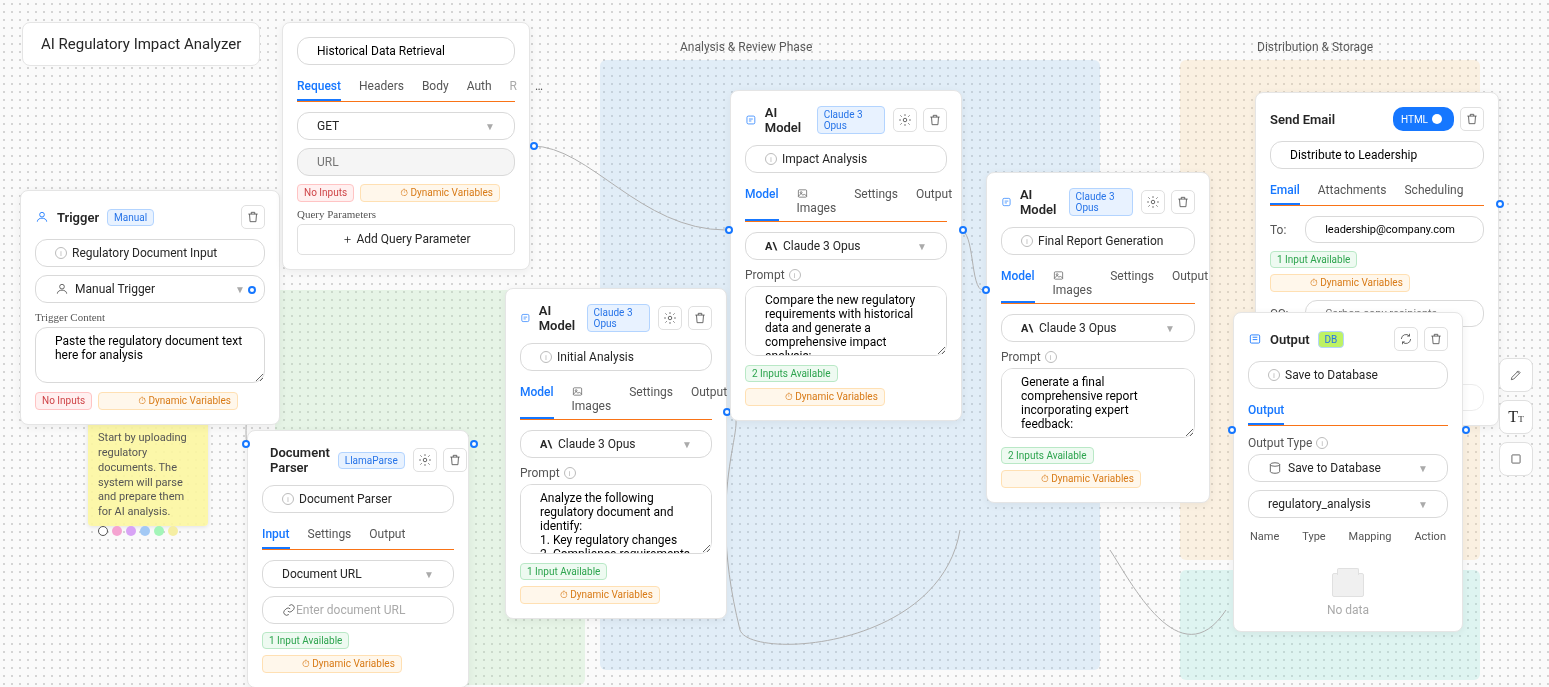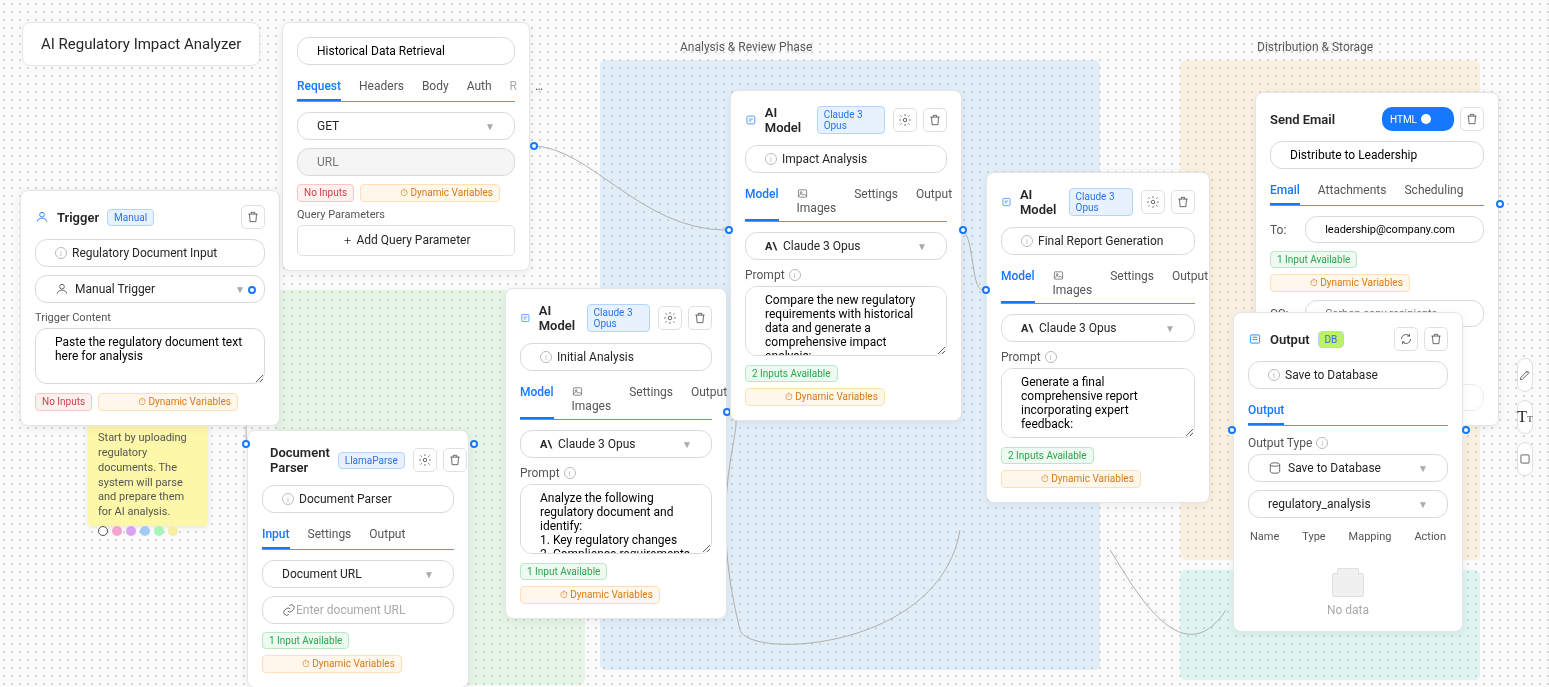--- a/index.html
+++ b/index.html
@@ -127,54 +127,54 @@
   background: #fff;
 }
 .input-box.small { font-size: 11px; }
 textarea.input-box { resize: vertical; }
 .select-box {
   display: flex; justify-content: space-between; align-items:center;
   cursor: pointer;
 }
 .select-box .chev { color:#aaa; font-size:10px; }
 .field-row { margin-bottom: 8px; }
-.label-tiny { font-size: 11px; color:#555; margin-bottom:4px; display:block; }
+.label-tiny { font-size: 11px; color:#555; margin-bottom:4px; display:block;font-family:Liberation Serif, serif; }
 .tabs { display:flex; gap:18px; border-bottom: 1px solid #f97316; margin-bottom:10px; font-size:12px; }
 .tabs .tab { padding: 6px 0; cursor:pointer; color:#555; }
 .tabs .tab.active { color:#1677ff; border-bottom:2px solid #1677ff; font-weight:500; }
 .tags-row { display:flex; gap:6px; margin-top:6px; flex-wrap:wrap; }
 .query-add {
   border: 1px solid #e0e0e0;
   border-radius: 5px;
   padding: 6px;
   text-align:center;
   cursor:pointer;
   font-size:12px;
 }
 .html-toggle {
   display:flex; align-items:center; gap:4px;
   background:#1677ff; color:#fff;
   border-radius: 10px;
-  padding: 2px 23px 2px 8px;
+  padding: 2px 12px 2px 8px;
   font-size:10px;
 }
 .html-toggle .knob {
   width:10px; height:10px; background:#fff; border-radius:50%;
 }
 .email-row { display:flex; align-items:center; gap:8px; margin-bottom:8px; }
 .email-row .lbl { width:34px; font-size:12px; color:#555; }
 .table-hdr { display:flex; justify-content:space-between; font-size:11px; color:#555; margin-top:8px; padding:4px 2px; }
 .nodata { text-align:center; color:#aaa; margin-top:26px; font-size:12px; }
 .nodata-icon { width:32px; height:24px; margin:0 auto 6px; background:#f0f0f0; border-radius:2px; border:1px solid #e0e0e0; position:relative; }
 .nodata-icon::before { content:""; position:absolute; top:-6px; left:4px; right:4px; height:6px; background:#f0f0f0; border:1px solid #e0e0e0; border-bottom:0; border-radius:2px 2px 0 0; }
 .toolbox {
   position:absolute; right:16px; top:358px;
   display:flex; flex-direction:column; gap:8px;
 }
-.toolbox .icon-btn { width:16px; height:34px; border-radius:8px; font-size:16px; }
+.toolbox .icon-btn { width:34px; height:34px; border-radius:8px; font-size:16px; }
 svg.ic { width:14px; height:14px; stroke:#555; stroke-width:1.5; fill:none; }
 svg.ic-blue { stroke:#1677ff; }
 .port {
   position:absolute;
   width:8px; height:8px;
   border:2px solid #1677ff;
   background:#fff;
   border-radius:50%;
 }
 svg.edge-layer {

